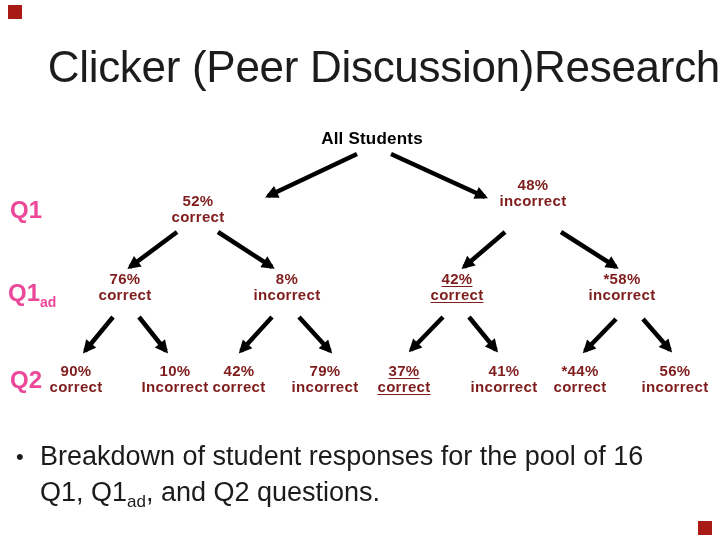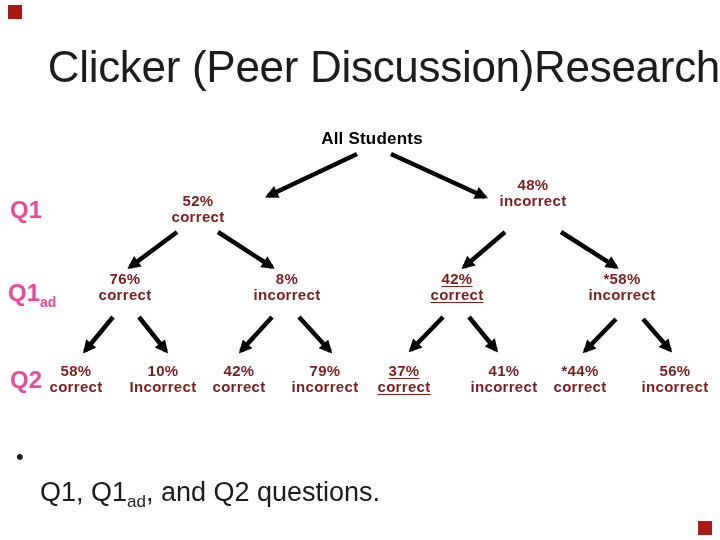--- a/index.html
+++ b/index.html
@@ -84,31 +84,31 @@
         <div class="rowlabel" style="left: 8px; top: 279px;">Q1<sub>ad</sub></div>
         <div class="rowlabel" style="left: 10px; top: 366px;">Q2</div>
       </div>
     <div id="nodes">
         <div class="node" style="left: 198px; top: 193px;"><span>52%</span><br><span>correct</span></div>
         <div class="node" style="left: 533px; top: 177px;"><span>48%</span><br><span>incorrect</span></div>
         <div class="node" style="left: 125px; top: 271px;"><span>76%</span><br><span>correct</span></div>
         <div class="node" style="left: 287px; top: 271px;"><span>8%</span><br><span>incorrect</span></div>
         <div class="node u" style="left: 457px; top: 271px;"><span>42%</span><br><span>correct</span></div>
         <div class="node" style="left: 622px; top: 271px;"><span>*58%</span><br><span>incorrect</span></div>
-        <div class="node" style="left: 76px; top: 363px;"><span>58%</span><br><span>correct</span></div>
-        <div class="node" style="left: 163px; top: 363px;"><span>10%</span><br><span>Incorrect</span></div>
+        <div class="node" style="left: 76px; top: 363px;"><span>90%</span><br><span>correct</span></div>
+        <div class="node" style="left: 175px; top: 363px;"><span>10%</span><br><span>Incorrect</span></div>
         <div class="node" style="left: 239px; top: 363px;"><span>42%</span><br><span>correct</span></div>
         <div class="node" style="left: 325px; top: 363px;"><span>79%</span><br><span>incorrect</span></div>
         <div class="node u" style="left: 404px; top: 363px;"><span>37%</span><br><span>correct</span></div>
         <div class="node" style="left: 504px; top: 363px;"><span>41%</span><br><span>incorrect</span></div>
         <div class="node" style="left: 580px; top: 363px;"><span>*44%</span><br><span>correct</span></div>
         <div class="node" style="left: 675px; top: 363px;"><span>56%</span><br><span>incorrect</span></div>
       </div>
   </div>
 
   <div class="bullet">
     <span class="marker">•</span>
-    <span class="btext"><br>
+    <span class="btext"><span>Breakdown of student responses for the pool of 16</span><br>
       <span>Q1, Q1</span><sub>ad</sub><span>, and Q2 questions.</span>
     </span>
   </div>
 
 </div>
 
 </body></html>

